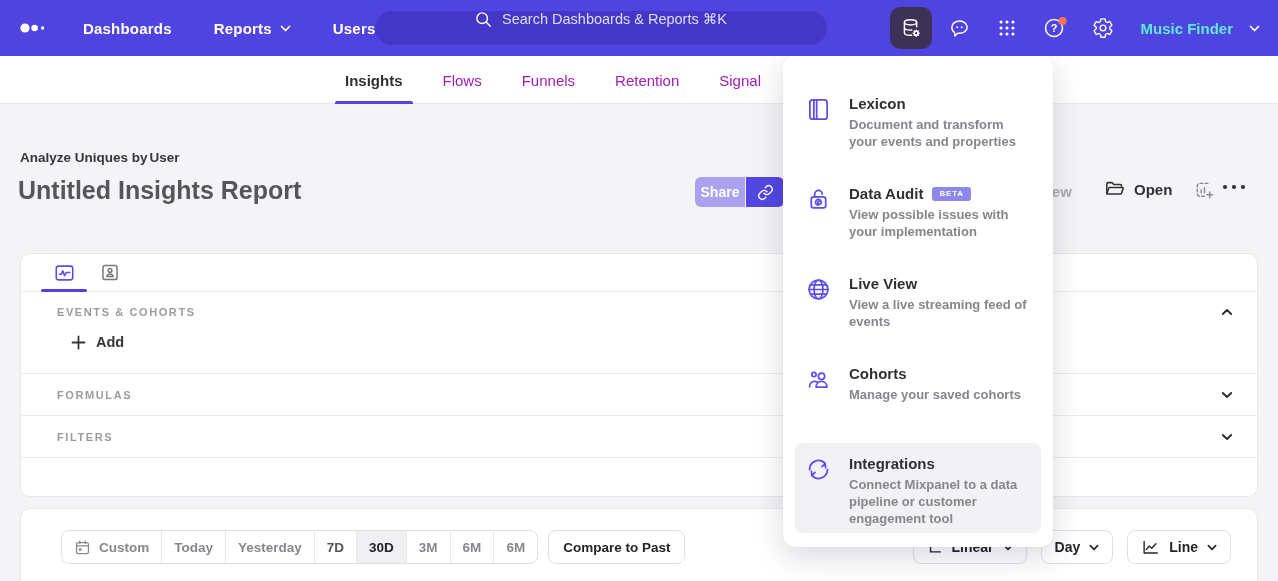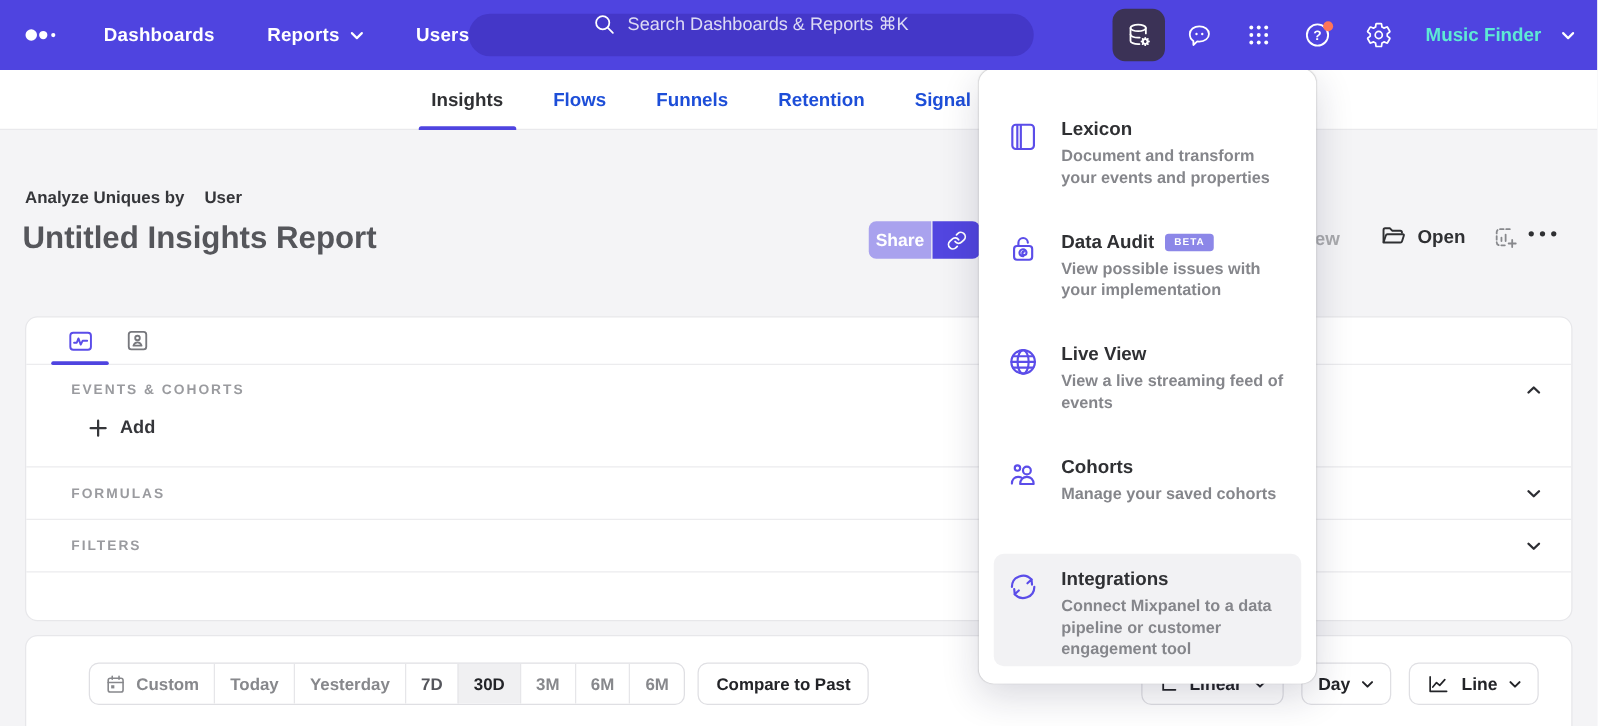--- a/index.html
+++ b/index.html
@@ -34,30 +34,30 @@
   .project { display:flex; align-items:center; gap:16px; color:#5eead4; font-weight:600; font-size:15px; margin-left:10px; cursor:pointer; white-space:nowrap; }
 
   
   .tabsbar {
     position:absolute; left:0; top:56px; width:1278px; height:48px; background:#fff;
     border-bottom:1px solid #e9e9ec; z-index:5;
   }
   .tabs { position:absolute; left:345px; top:0; height:48px; display:flex; gap:40px; }
   .tab {
     position:relative; height:48px; display:flex; align-items:center; font-size:15px;
-    color:#1d4ed8; font-weight:700; cursor:pointer; white-space:nowrap;
+    color:#a21caf; font-weight:400; cursor:pointer; white-space:nowrap;
   }
   .tab.active { color:#2f3033; font-weight:600; }
   .tab.active::after {
     content:""; position:absolute; left:-10px; right:-10px; bottom:0; height:3px;
     background:var(--accent,#4f44e0); border-radius:2px 2px 0 0;
   }
 
   
-  .subtitle { position:absolute; left:20px; top:150px; font-size:13.5px; font-weight:600; color:#35363a; display:flex; gap:16px; z-index:2; }
+  .subtitle { position:absolute; left:20px; top:150px; font-size:13.5px; font-weight:600; color:#35363a; display:flex; gap:2px; z-index:2; }
   .subtitle .entity { font-weight:700; cursor:pointer; }
   .report-title { position:absolute; left:18px; top:176px; font-size:25px; font-weight:700; color:#55565b; z-index:2; }
 
   .share-split { position:absolute; left:695px; top:177px; height:30px; display:flex; z-index:2; }
   .share-btn {
     border:none; background:var(--share-bg,#a9a2ee); color:#fff; font-weight:700; font-size:14px;
     width:50px; border-radius:6px 0 0 6px; cursor:pointer; font-family:inherit;
   }
   .link-btn {
     border:none; background:var(--link-bg,#5246e0); width:38px; border-radius:0 6px 6px 0;
@@ -79,21 +79,21 @@
   .icon-tab { position:relative; width:46px; display:flex; align-items:center; justify-content:center; cursor:pointer; }
   .icon-tab.active::after { content:""; position:absolute; left:0; right:0; bottom:-1px; height:3px; background:var(--accent,#4f44e0); border-radius:2px; }
   .section { border-bottom:1px solid #ececee; position:relative; }
   .section-head { display:flex; align-items:center; justify-content:space-between; padding:0 24px 0 36px; height:41px; cursor:pointer; }
   .section-label { font-size:11px; font-weight:700; letter-spacing:1.6px; color:#9a9b9f; }
   .events-body { padding:2px 0 16px 50px; }
   .add-btn { display:flex; align-items:center; gap:10px; background:none; border:none; font-family:inherit; font-size:14.5px; font-weight:700; color:#35363a; cursor:pointer; }
 
   
   .time-card { top:508px; height:90px; }
-  .time-row { position:absolute; left:26px; top:21px; display:flex; align-items:center;padding-left:24px; }
+  .time-row { position:absolute; left:16px; top:21px; display:flex; align-items:center;padding-left:24px; }
   .segmented { display:flex; height:34px; border:1px solid #dfdfe3; border-radius:8px; overflow:hidden; background:#fff; }
   .seg {
     display:flex; align-items:center; justify-content:center; gap:8px; padding:0 12px;
     font-size:13.5px; font-weight:600; color:#87888c; border-left:1px solid #e6e6e9; cursor:pointer; white-space:nowrap;
   }
   .seg:first-child { border-left:none; }
   .seg.dark { color:#55565c; }
   .seg.selected { background:#f0f0f2; color:#232428; font-weight:700; }
   .compare-btn {
     margin-left:10px; height:34px; padding:0 14px; border:1px solid #dfdfe3; border-radius:8px;

